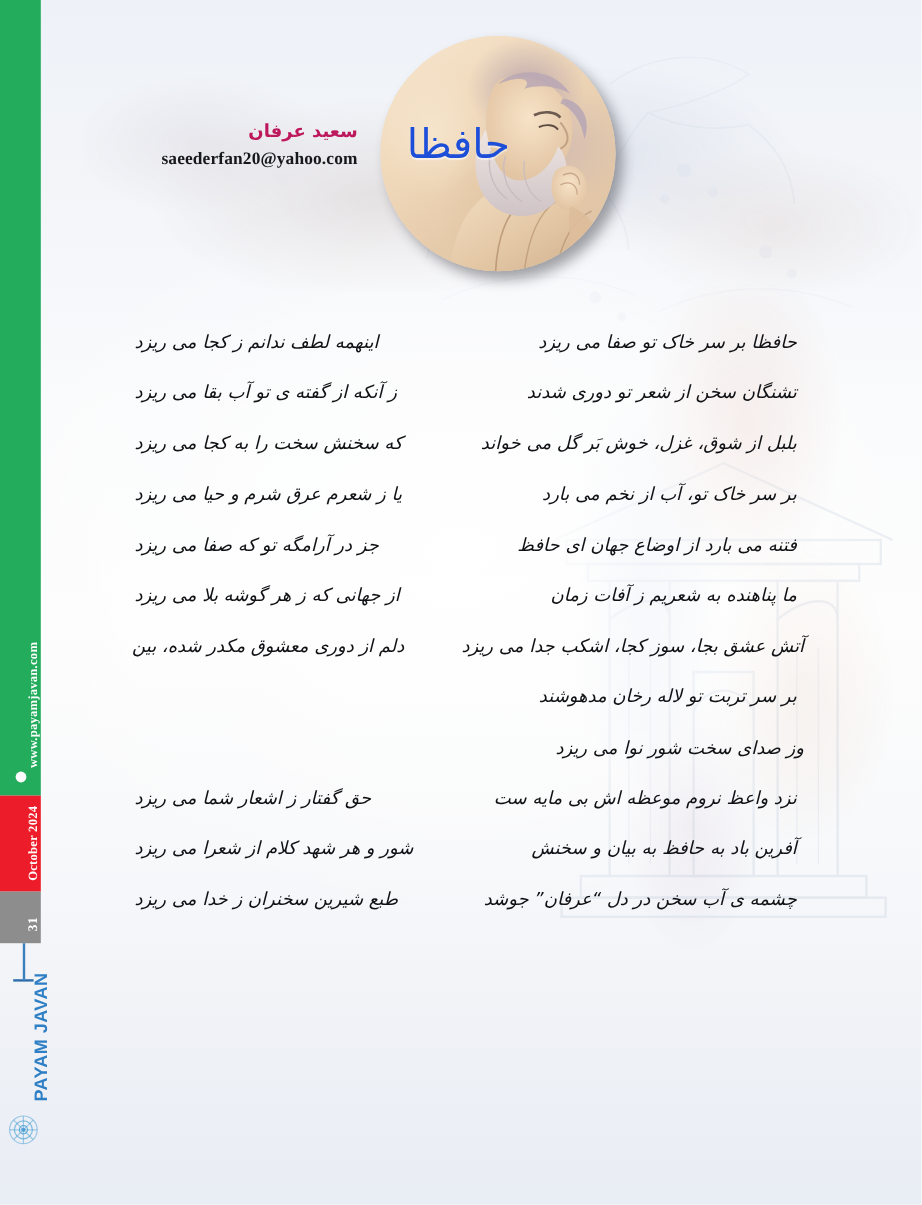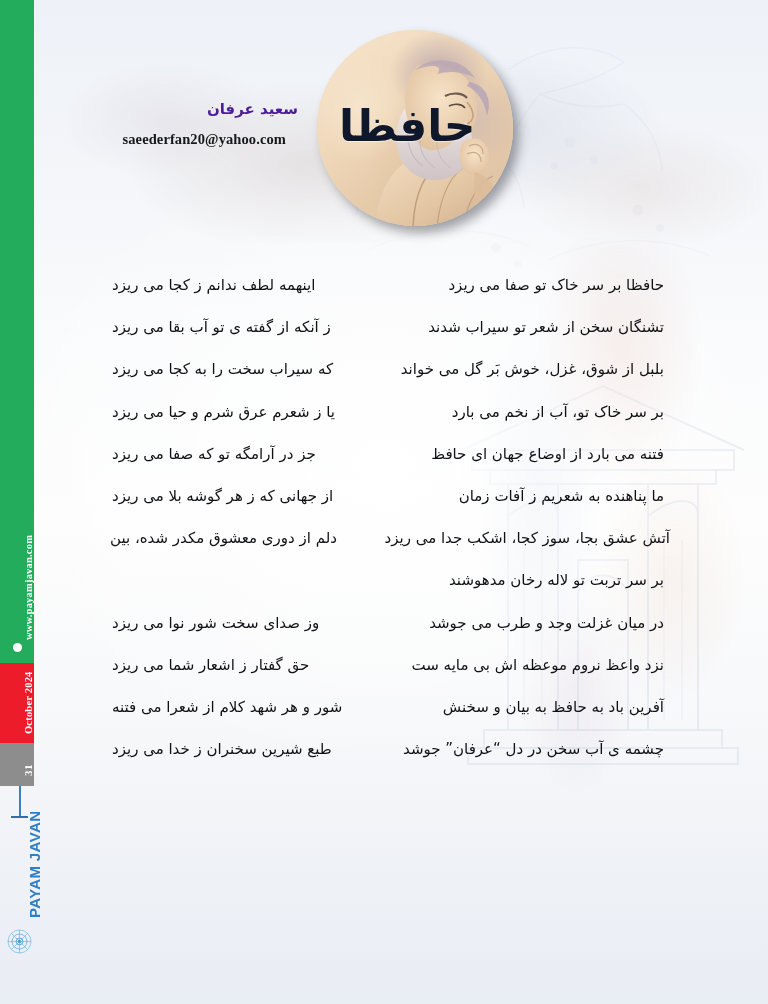--- a/index.html
+++ b/index.html
@@ -195,32 +195,32 @@
     right: 470px;
     top: 100px;
     text-align: right;
     z-index: 5;
     direction: rtl;
   }
   .author-name {
     font-family: "DejaVu Sans", sans-serif;
     font-size: 15px;
     font-weight: 700;
-    color: #4c1d95;
+    color: #be185d;
     margin: 0 0 6px 0;
     line-height: 1.25;
     letter-spacing: .4px;
   }
   .author-email {
     font-family: "Liberation Serif", "DejaVu Serif", serif;
     font-size: 14.5px;
     font-weight: 700;
     color: #16181b;
     direction: ltr;
-    margin: 12px;
+    margin: 0;
     letter-spacing: .1px;
   }
 
   
   .medallion {
     position: absolute;
     left: 317px;
     top: 30px;
     width: 196px;
     height: 196px;
@@ -242,23 +242,23 @@
   }
   .medallion-figure {
     position: absolute;
     inset: 0;
   }
   .medallion-title {
     position: absolute;
     left: 22px;
     top: 74px;
     font-family: "DejaVu Sans", sans-serif;
-    font-size: 44px;
-    font-weight: 700;
-    color: #0f172a;
+    font-size: 34px;
+    font-weight: 400;
+    color: #1d4ed8;
     direction: rtl;
     line-height: 1;
     text-shadow: 0 1px 1px rgba(255,255,255,.55);
   }
 
   
   .poem {
     position: absolute;
     left: 110px;
     top: 276px;
@@ -275,20 +275,21 @@
     height: 42.2px;
   }
   .hemistich {
     font-family: "DejaVu Sans", sans-serif;
     font-size: 15px;
     color: #101114;
     white-space: nowrap;
     line-height: 1.2;
     letter-spacing: .1px;
     font-weight: 500;
+    font-style: italic;
   }
   .hemistich.right {
     text-align: right;
     padding-right: 6px;
   }
   .hemistich.left {
     text-align: right;
     padding-left: 2px;
   }
 </style>
@@ -436,26 +437,26 @@
     </div>
     <div class="medallion-title">حافظا</div>
   </div>
 
   <div class="poem">
     <div class="poem-row">
       <div class="hemistich right">حافظا بر سر خاک تو صفا می ریزد</div>
       <div class="hemistich left">اینهمه لطف  ندانم  ز کجا می ریزد</div>
     </div>
     <div class="poem-row">
-      <div class="hemistich right">تشنگان سخن از شعر تو سیراب شدند</div>
+      <div class="hemistich right">تشنگان سخن از شعر تو دوری شدند</div>
       <div class="hemistich left">ز آنکه از گفته ی تو آب بقا می ریزد</div>
     </div>
     <div class="poem-row">
       <div class="hemistich right">بلبل از شوق، غزل، خوش بَر گل می خواند</div>
-      <div class="hemistich left">که سیراب سخت را  به کجا می ریزد</div>
+      <div class="hemistich left">که سخنش سخت را  به کجا می ریزد</div>
     </div>
     <div class="poem-row">
       <div class="hemistich right">بر سر خاک تو، آب از نخم می بارد</div>
       <div class="hemistich left">یا ز شعرم عرق شرم و حیا می ریزد</div>
     </div>
     <div class="poem-row">
       <div class="hemistich right">فتنه می بارد از اوضاع جهان ای حافظ</div>
       <div class="hemistich left">جز در آرامگه تو که  صفا می ریزد</div>
     </div>
     <div class="poem-row">
@@ -463,30 +464,29 @@
       <div class="hemistich left">از جهانی که ز هر گوشه بلا می ریزد</div>
     </div>
     <div class="poem-row">
       <div class="hemistich left">آتش عشق بجا، سوز کجا، اشکب جدا می ریزد</div>
       <div class="hemistich right">دلم  از دوری معشوق مکدر شده، بین</div>
     </div>
     <div class="poem-row">
       <div class="hemistich right">بر سر تربت تو لاله رخان مدهوشند</div>
     </div>
     <div class="poem-row">
-      <div class="hemistich right">در میان غزلت وجد و طرب می جوشد</div>
       <div class="hemistich left">وز  صدای  سخت شور  نوا می ریزد</div>
     </div>
     <div class="poem-row">
       <div class="hemistich right">نزد واعظ نروم موعظه اش بی مایه ست</div>
       <div class="hemistich left">حق گفتار  ز  اشعار شما می ریزد</div>
     </div>
     <div class="poem-row">
       <div class="hemistich right">آفرین باد به حافظ به بیان و سخنش</div>
-      <div class="hemistich left">شور و هر شهد کلام از شعرا می فتنه</div>
+      <div class="hemistich left">شور و هر شهد کلام از شعرا می ریزد</div>
     </div>
     <div class="poem-row">
       <div class="hemistich right">چشمه ی آب سخن در دل “عرفان” جوشد</div>
       <div class="hemistich left">طبع شیرین سخنران ز خدا می ریزد</div>
     </div>
   </div>
 
 </div>
 
 </body></html>

